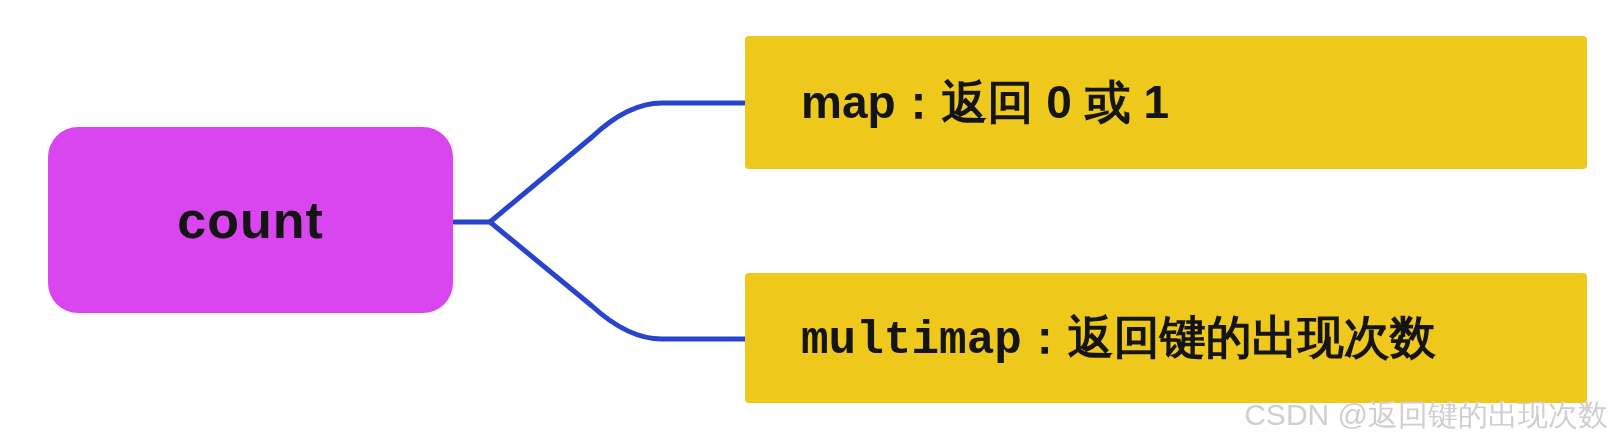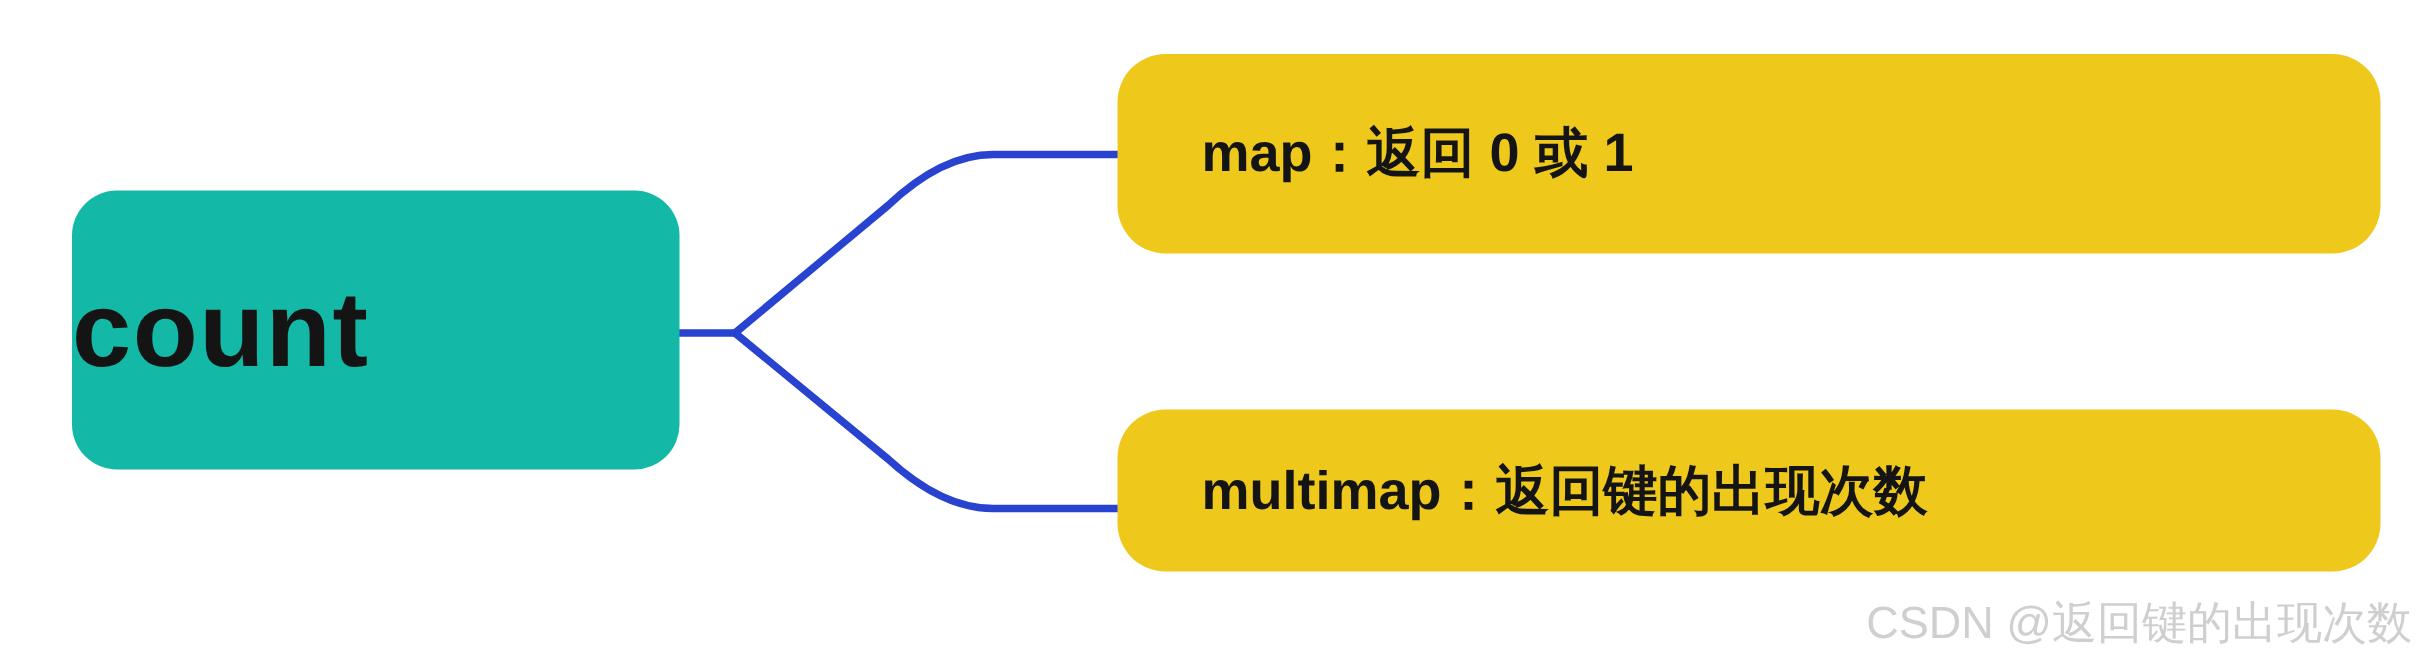--- a/index.html
+++ b/index.html
@@ -30,41 +30,42 @@
     align-items: center;
     font-weight: bold;
     color: #141414;
     white-space: nowrap;
   }
   .root-node {
     left: 48px;
     top: 127px;
     width: 405px;
     height: 186px;
-    background: #14b8a6;
+    background: #d946ef;
     border-radius: 30px;
-    justify-content: flex-start;
-    font-size: 71px;
+    justify-content: center;
+    font-size: 52px;
     letter-spacing: 1px;
   }
   .branch-node {
     left: 745px;
     width: 842px;
     background: #EEC81B;
-    border-radius: 32px;
+    border-radius: 4px;
     padding-left: 56px;
-    font-size: 36px;
+    font-size: 46px;
   }
   .branch-node.map {
     top: 36px;
     height: 133px;
   }
   .branch-node.multimap {
     top: 273px;
-    height: 108px;
+    height: 130px;
+    font-family: Liberation Mono, monospace;
   }
   .watermark {
     position: absolute;
     right: 12px;
     bottom: 6px;
     font-size: 30px;
     font-weight: normal;
     color: #cfcfcf;
     text-shadow: 1px 1px 1px rgba(255,255,255,0.9);
     white-space: nowrap;

